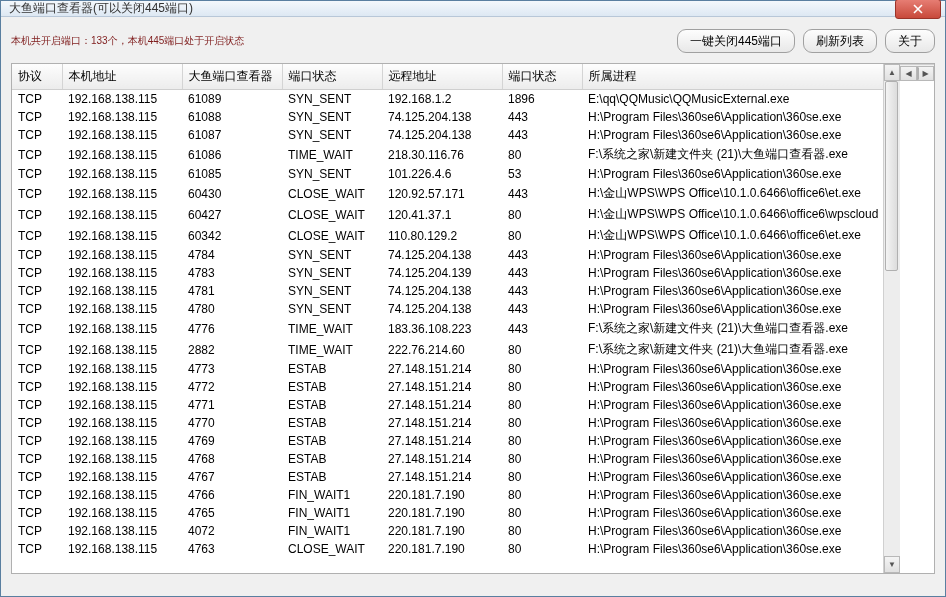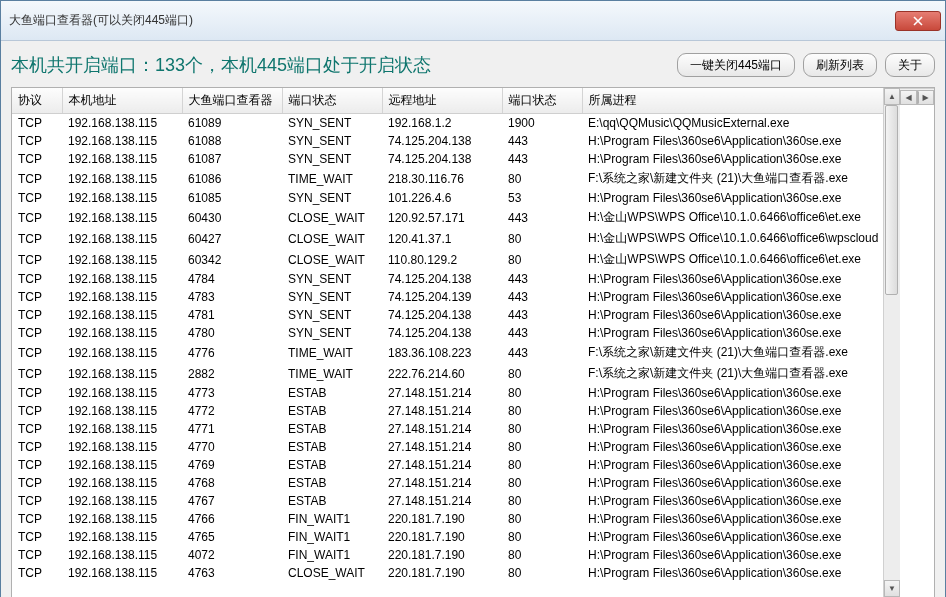--- a/index.html
+++ b/index.html
@@ -11,21 +11,21 @@
       overflow: hidden;
     }
     .window {
       width: 946px;
       height: 597px;
       border: 1px solid #5a7fa0;
       background: linear-gradient(#eaf1f9, #dde8f3 28px, #f0f0f0 28px);
       position: relative;
     }
     .titlebar {
-      height: 40px;
+      height: 16px;
       display: flex;
       align-items: center;
       padding: 0 4px 0 8px;
       background: linear-gradient(#f4f8fc, #dde8f3);
       border-bottom: 1px solid #b8c7d8;
     }
     .title-text {
       font-size: 12px;
       color: #333;
       flex: 1;
@@ -49,22 +49,22 @@
       height: calc(100% - 28px);
       display: flex;
       flex-direction: column;
     }
     .toolbar {
       display: flex;
       align-items: center;
       margin-bottom: 10px;
     }
     .status-label {
-      font-size: 18px;
-      color: #0f766e;
+      font-size: 10px;
+      color: #7f1d1d;
       flex: 1;
     }
     .btn {
       height: 24px;
       padding: 0 12px;
       margin-left: 8px;
       font-size: 12px;
       background: linear-gradient(#fdfdfd, #e8e8e8);
       border: 1px solid #a0a0a0;
       border-radius: 9px;
@@ -186,21 +186,21 @@
                   <th>所属进程</th>
                 </tr>
               </thead>
             <tbody id="tbody">
                 <tr>
                   <td>TCP</td>
                   <td>192.168.138.115</td>
                   <td>61089</td>
                   <td>SYN_SENT</td>
                   <td>192.168.1.2</td>
-                  <td>1900</td>
+                  <td>1896</td>
                   <td>E:\qq\QQMusic\QQMusicExternal.exe</td>
                 </tr>
                 <tr>
                   <td>TCP</td>
                   <td>192.168.138.115</td>
                   <td>61088</td>
                   <td>SYN_SENT</td>
                   <td>74.125.204.138</td>
                   <td>443</td>
                   <td>H:\Program Files\360se6\Application\360se.exe</td>

